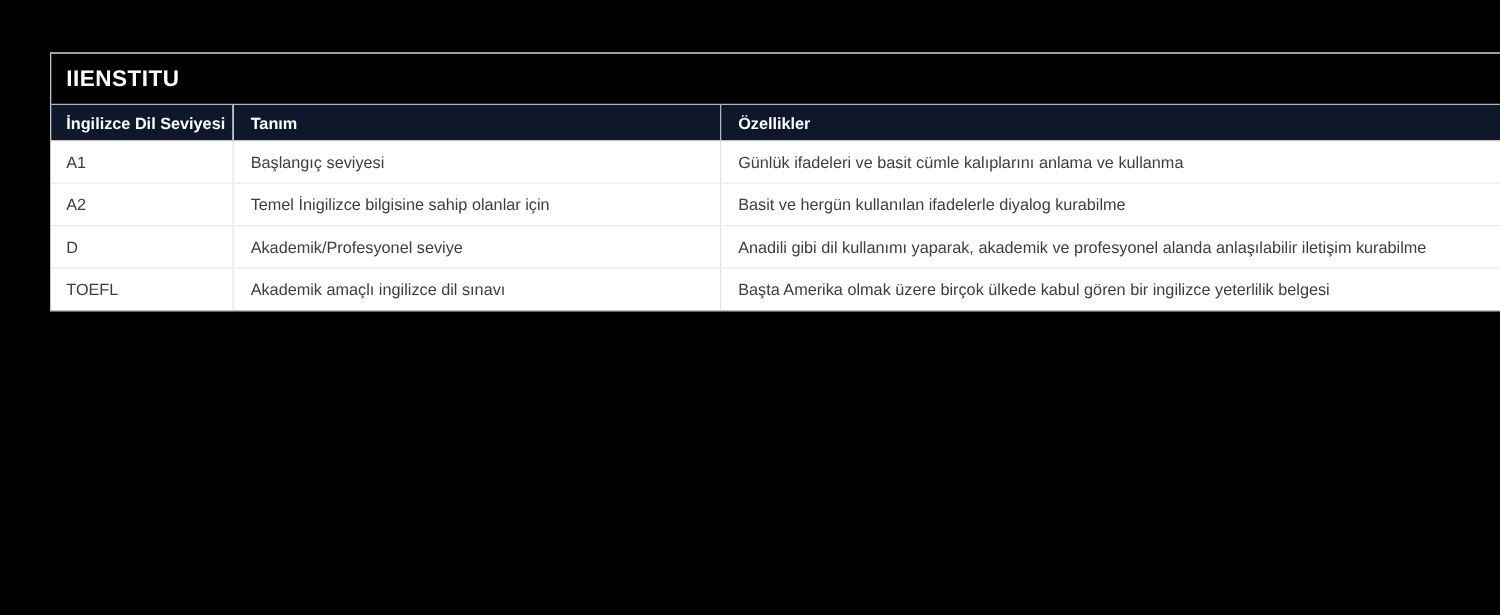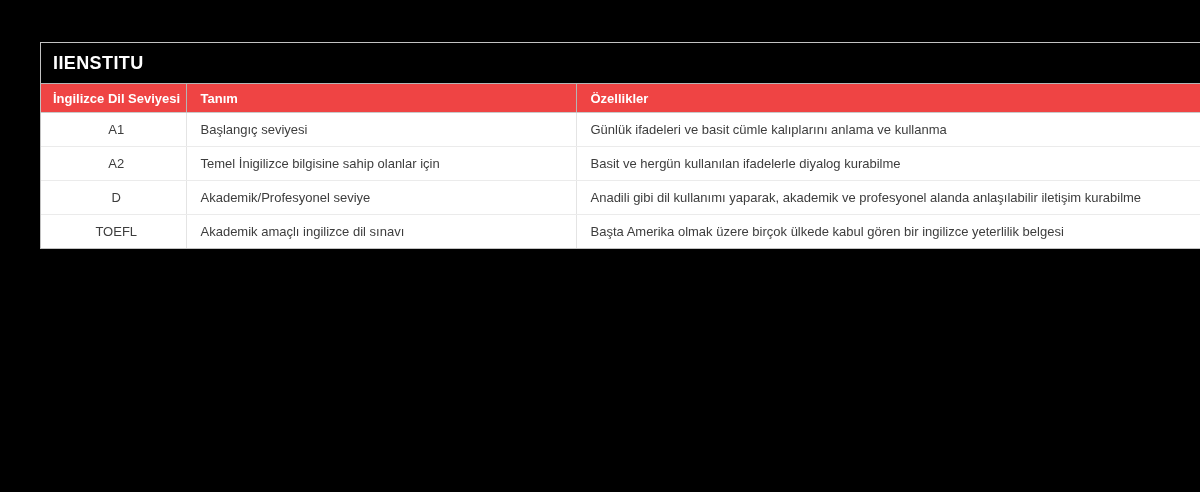--- a/index.html
+++ b/index.html
@@ -35,21 +35,21 @@
     border-bottom: 1px solid #b5b5b5;
   }
   table.levels {
     width: 100%;
     border-collapse: collapse;
     table-layout: fixed;
   }
   col.c1 { width: 145px; }
   col.c2 { width: 390px; }
   table.levels thead th {
-    background: #ef4444;
+    background: #0f172a;
     color: #ffffff;
     font-size: 13px;
     font-weight: bold;
     text-align: left;
     height: 28px;
     padding: 0 6px 0 14px;
     border-right: 1px solid #b5b5b5;
     border-bottom: 1px solid #c9c9c9;
     white-space: nowrap;
     overflow: hidden;
@@ -61,21 +61,21 @@
     color: #3d3d3d;
     font-size: 13px;
     height: 33px;
     padding: 0 6px 0 14px;
     border-right: 1px solid #e4e4e4;
     border-bottom: 1px solid #ebebeb;
     white-space: nowrap;
     overflow: hidden;
     vertical-align: middle;
   }
-  table.levels tbody td:first-child { padding-left: 12px; text-align: center; }
+  table.levels tbody td:first-child { padding-left: 12px; }
   table.levels tbody td:last-child { border-right: none; }
   table.levels tbody tr:last-child td { border-bottom: none; }
 </style>
 </head>
 <body>
 
 <div class="table-card">
 
   <div class="title-bar">
     <span>IIENSTITU</span>

